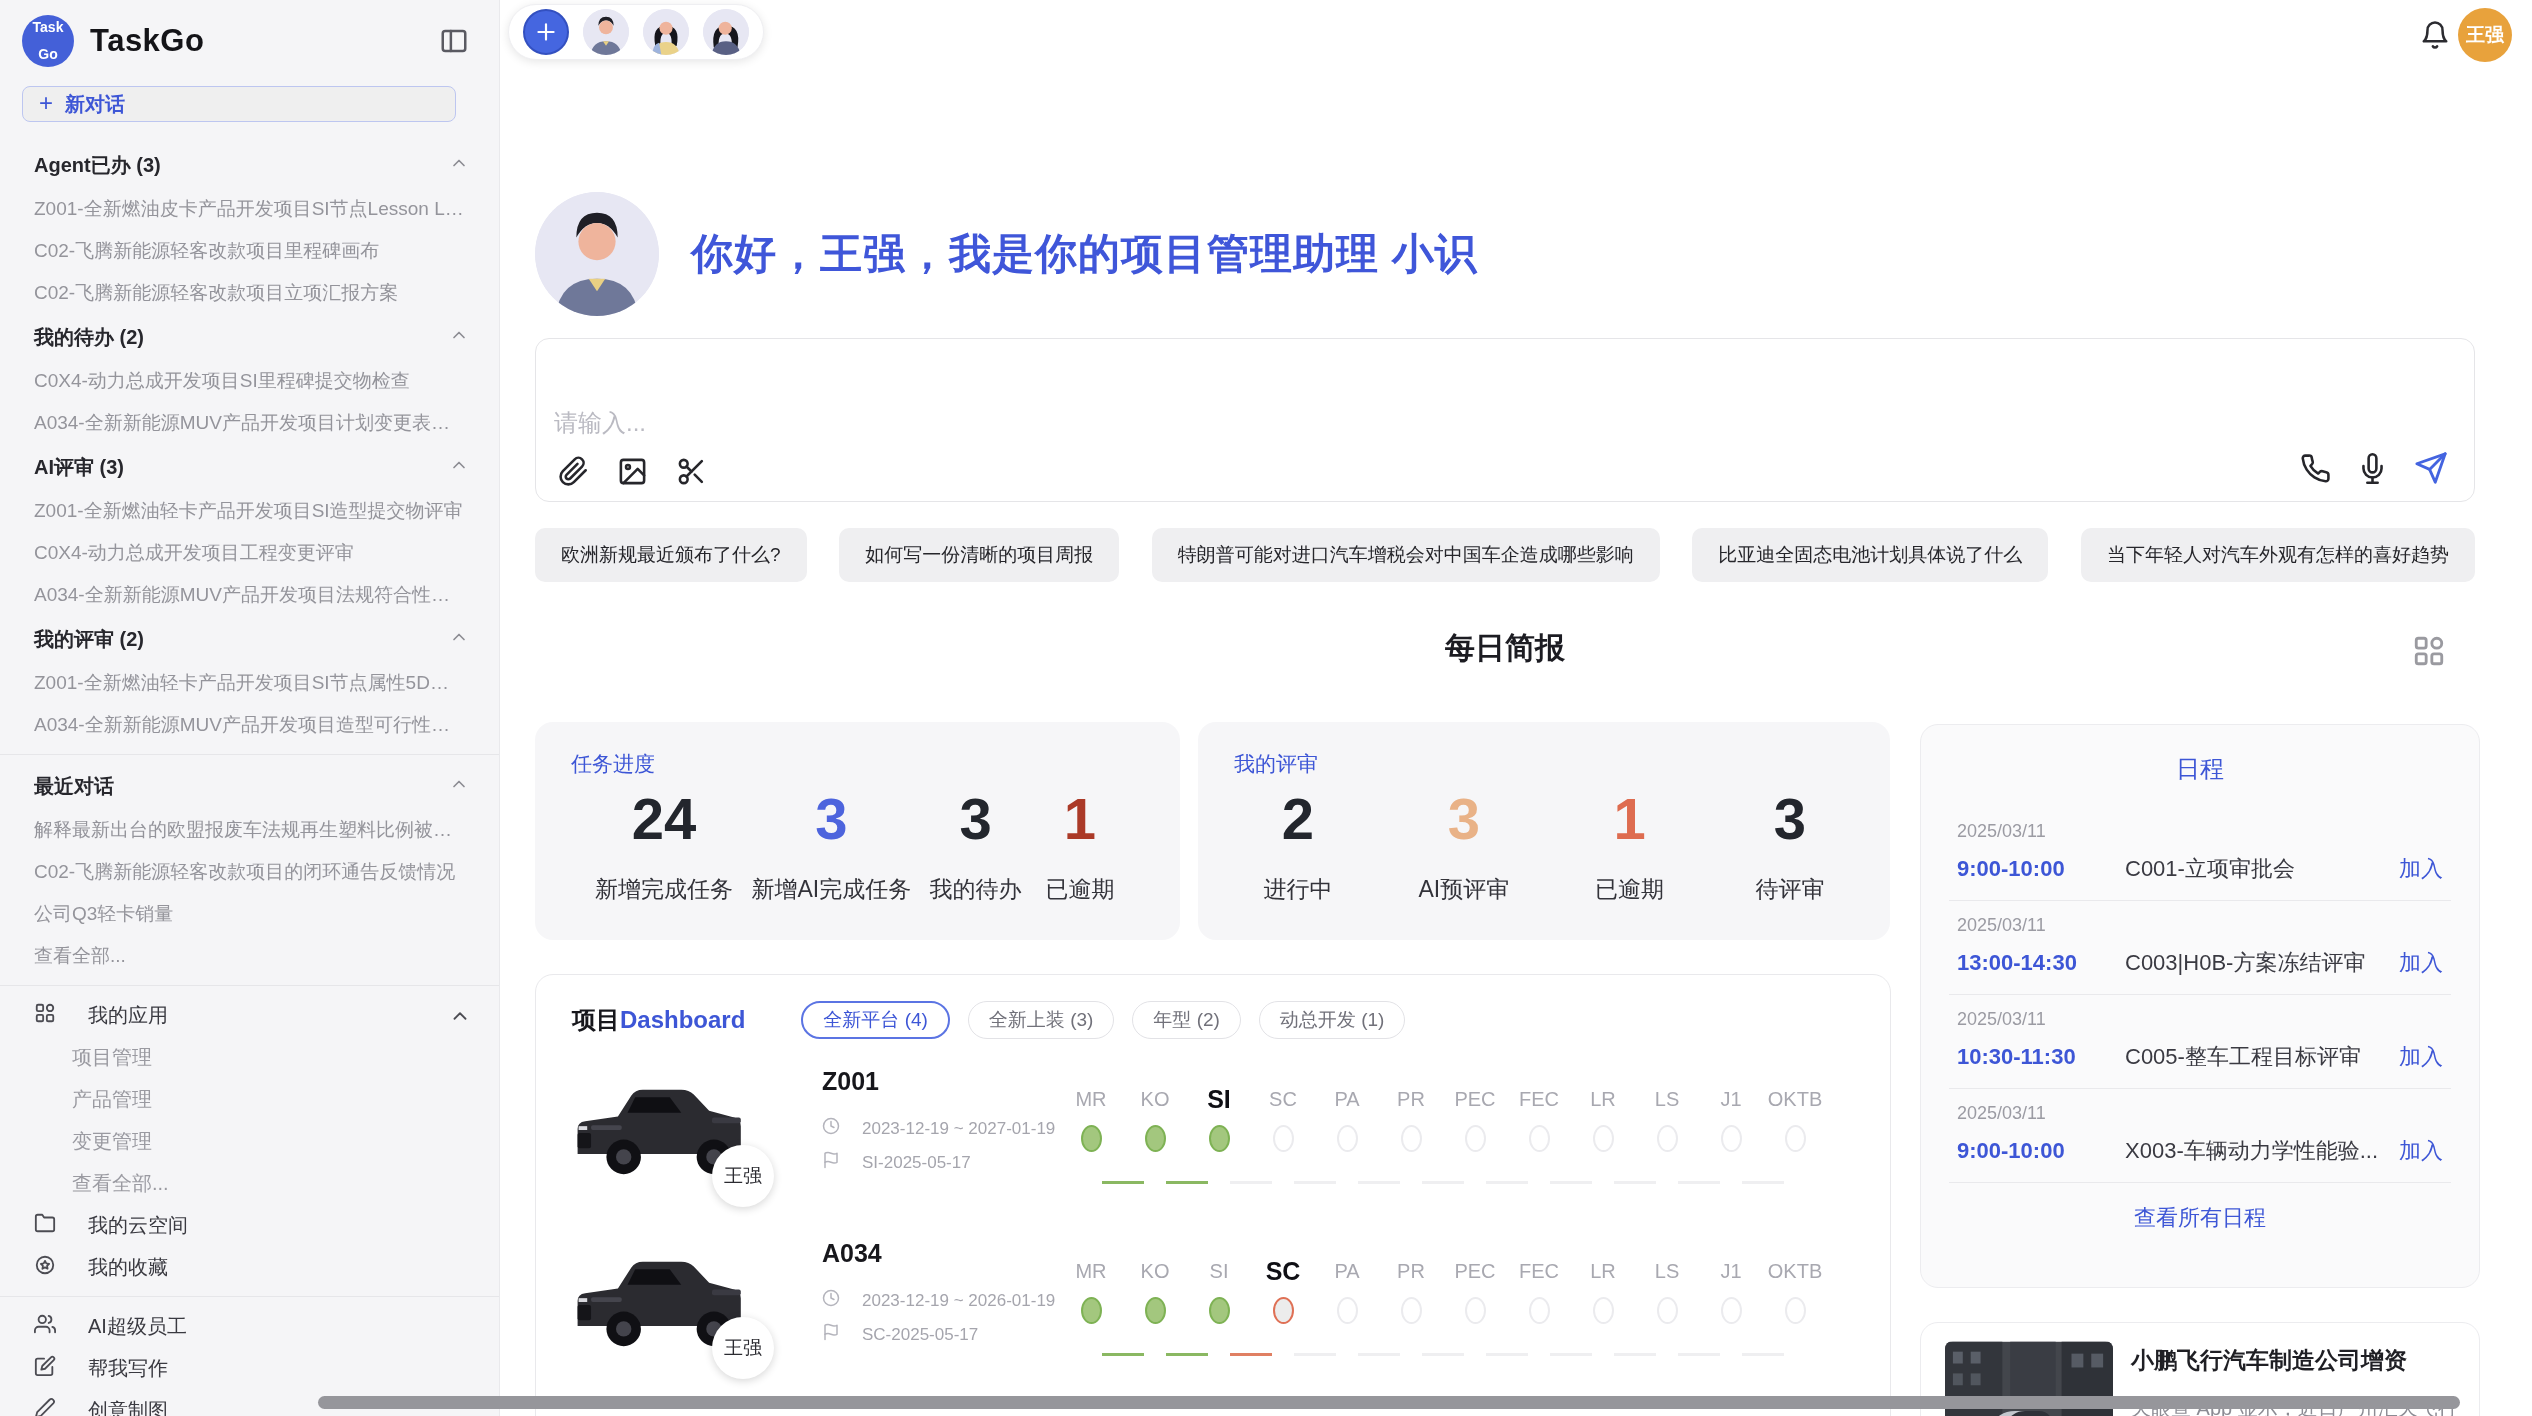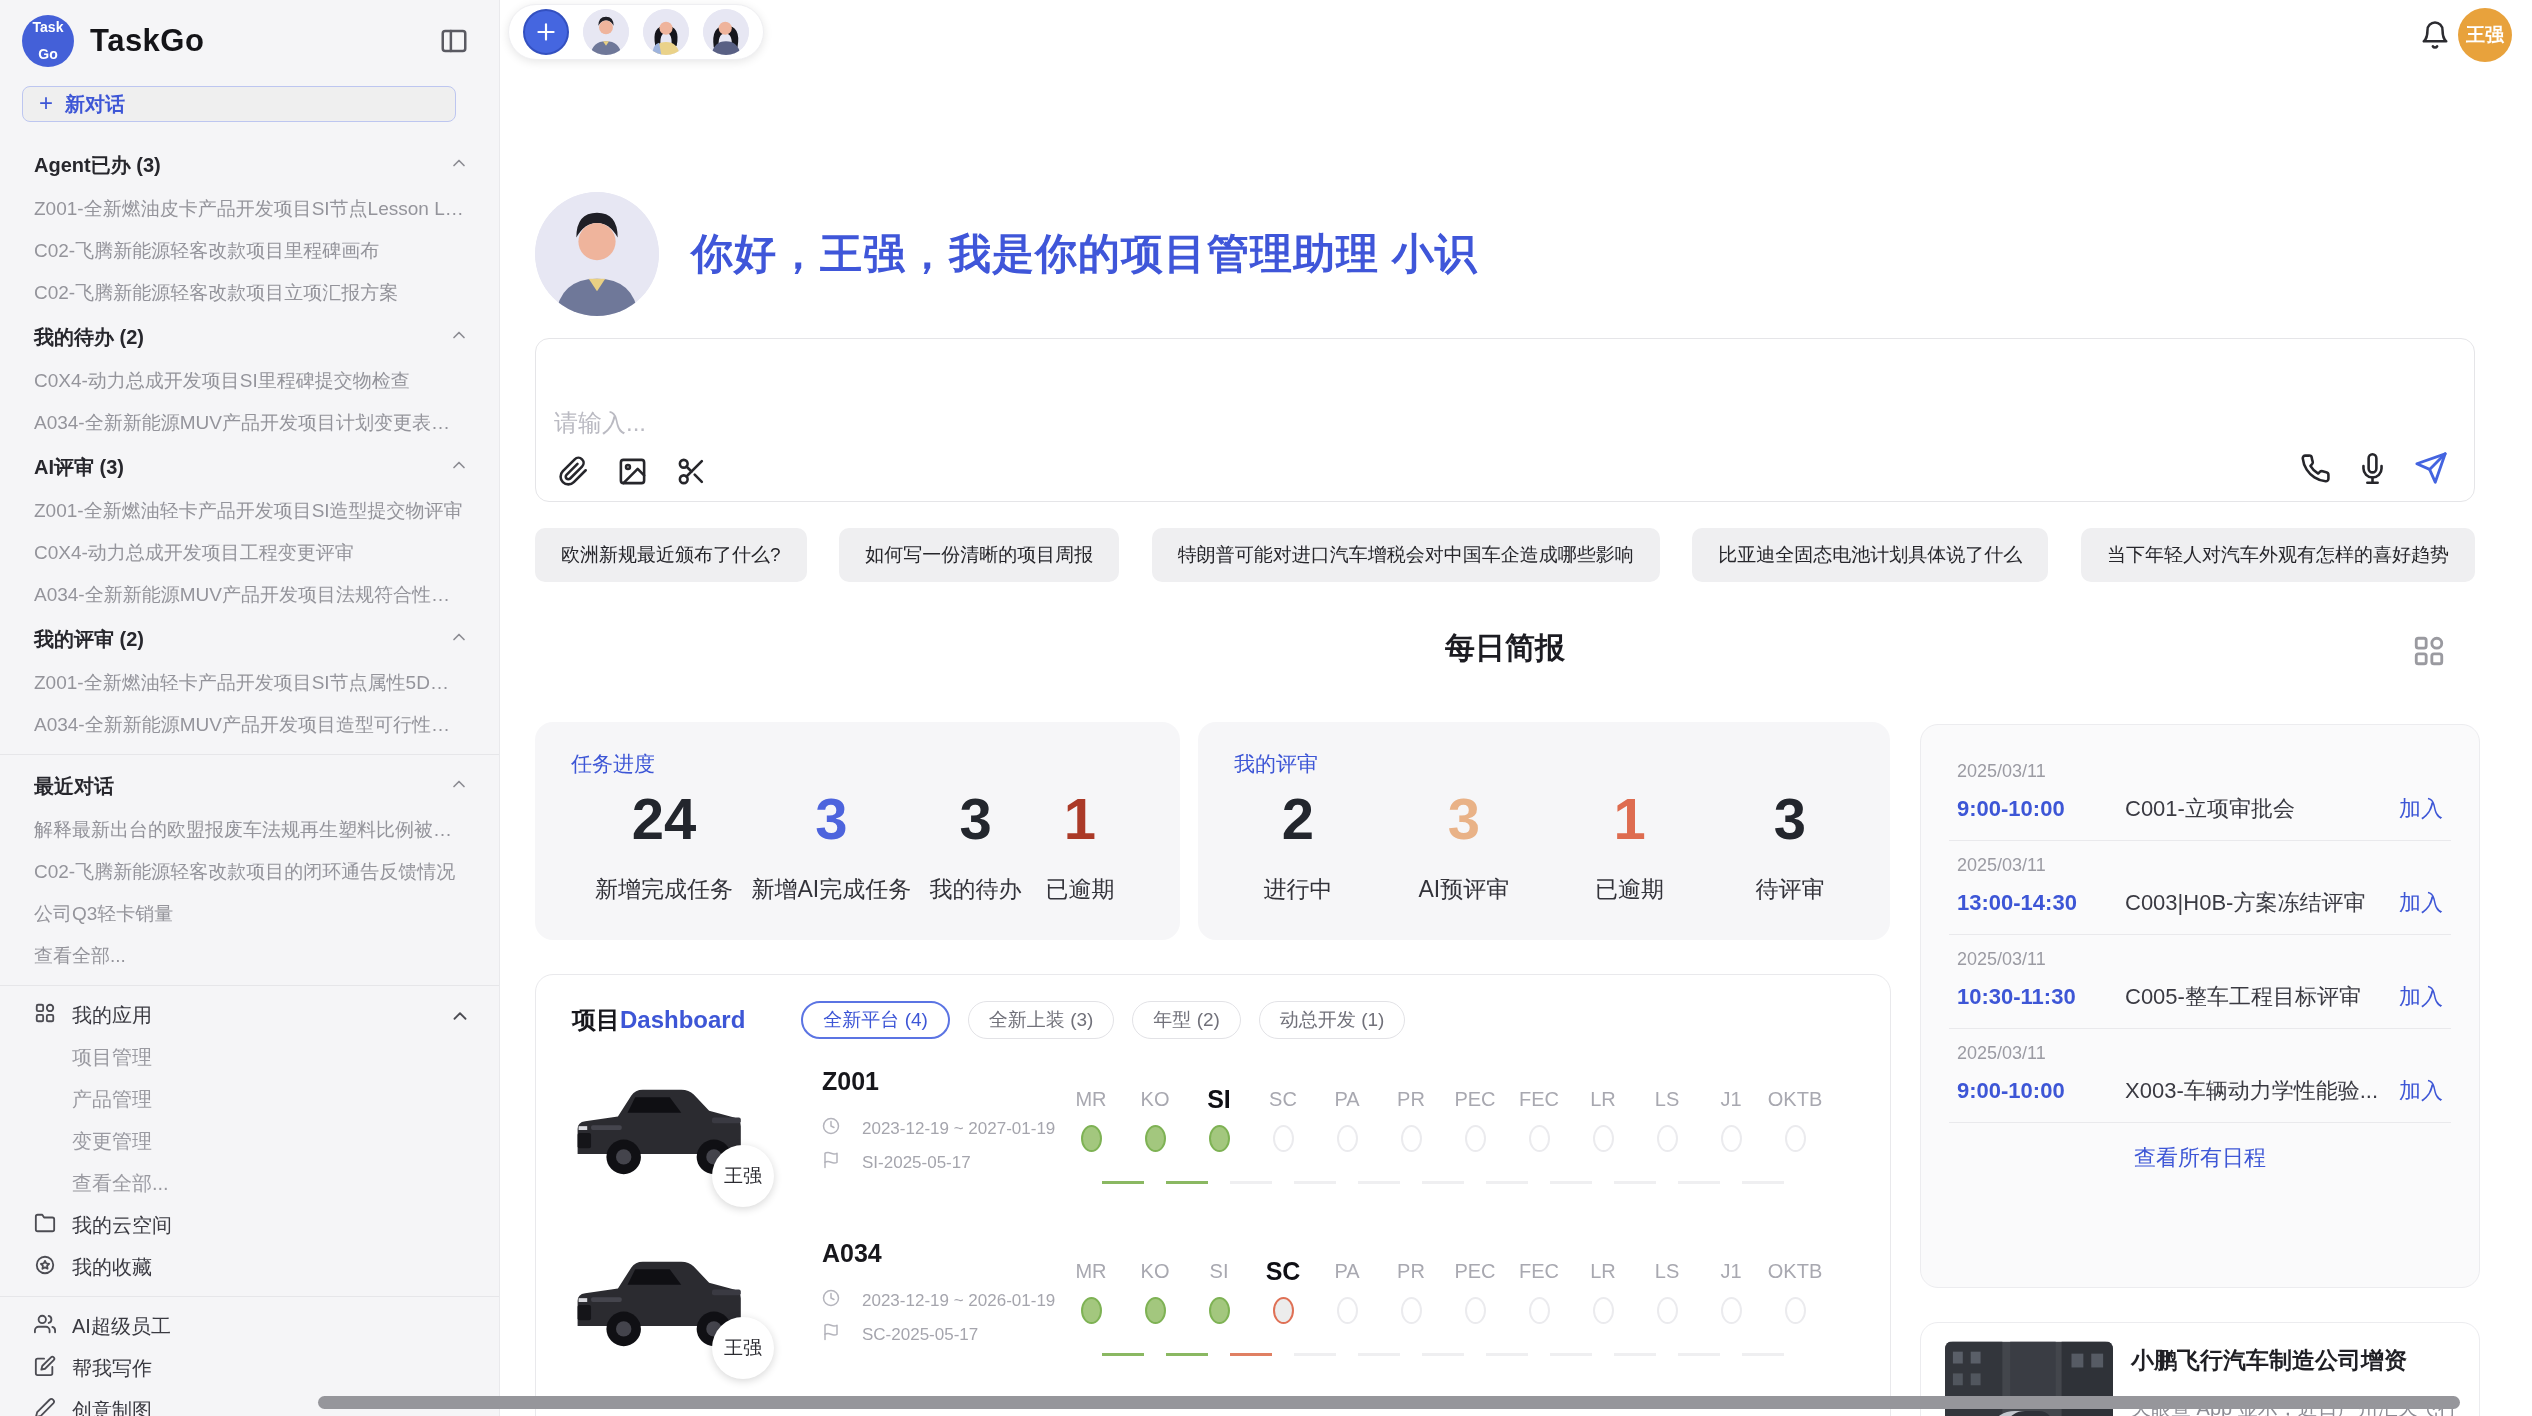--- a/index.html
+++ b/index.html
@@ -20,21 +20,21 @@
     margin:14px 22px 20px 22px; width:434px; height:36px; border:1.5px solid #bdc6f0; border-radius:8px;
     background:#ecemfa; color:#3d56d6; font-size:20px; font-weight:700; padding:0 16px; cursor:pointer;
     font-family:inherit; }
   .new-chat .plus { font-size:24px; font-weight:400; margin-top:-2px; }
   .sb-sec-header { display:flex; align-items:center; justify-content:space-between;
     height:46px; padding:0 30px 0 34px; font-size:20px; font-weight:700; color:#27272d; cursor:pointer;gap:41px; }
   .sb-sec-header svg { width:20px; height:20px; color:#8b8b92; }
   .sb-item { height:42px; line-height:42px; padding:0 34px; font-size:19px; color:#94949b;
     white-space:nowrap; overflow:hidden; text-overflow:ellipsis; cursor:pointer; }
   .sb-divider { border-top:1px solid #e6e6e9; margin:8px 0; }
-  .sb-row { display:flex; align-items:center; gap:16px; height:42px; padding:0 30px 0 34px;
+  .sb-row { display:flex; align-items:center; gap:32px; height:42px; padding:0 30px 0 34px;
     font-size:20px; color:#3a3a41; cursor:pointer; }
   .sb-row svg { width:22px; height:22px; color:#4c4c53; flex:none; }
   .sb-row .grow { flex:1; }
   .sb-row .chev { color:#8b8b92; width:20px; height:20px; }
   .sb-subitem { height:42px; line-height:42px; padding:0 34px 0 72px; font-size:20px; color:#9a9aa1;
     white-space:nowrap; overflow:hidden; text-overflow:ellipsis; cursor:pointer; }
 
   
   .toolbar-pill { position:absolute; left:508px; top:4px; height:56px; display:flex; align-items:center;
     gap:14px; padding:0 14px; background:#fff; border:1px solid #efeff2; border-radius:28px;
@@ -693,20 +693,21 @@
   <circle cx="58" cy="103" r="18" fill="#101014"></circle>
               <circle cx="58" cy="103" r="8" fill="#44444c"></circle>
   <circle cx="152" cy="103" r="18" fill="#101014"></circle>
               <circle cx="152" cy="103" r="8" fill="#44444c"></circle>
 </svg></div>
         </div>
       </div>
   </div>
 
   <div class="sched-card">
+    <div class="sched-title">日程</div>
     <div class="sched-list" id="sched-list">
         <div class="sched-item">
      <div class="sched-date">2025/03/11</div>
      <div class="sched-main">
        <span class="sched-time">9:00-10:00</span>
        <span class="sched-name">C001-立项审批会</span>
        <span class="sched-join">加入</span>
      </div>
         </div>
         <div class="sched-div"></div>

